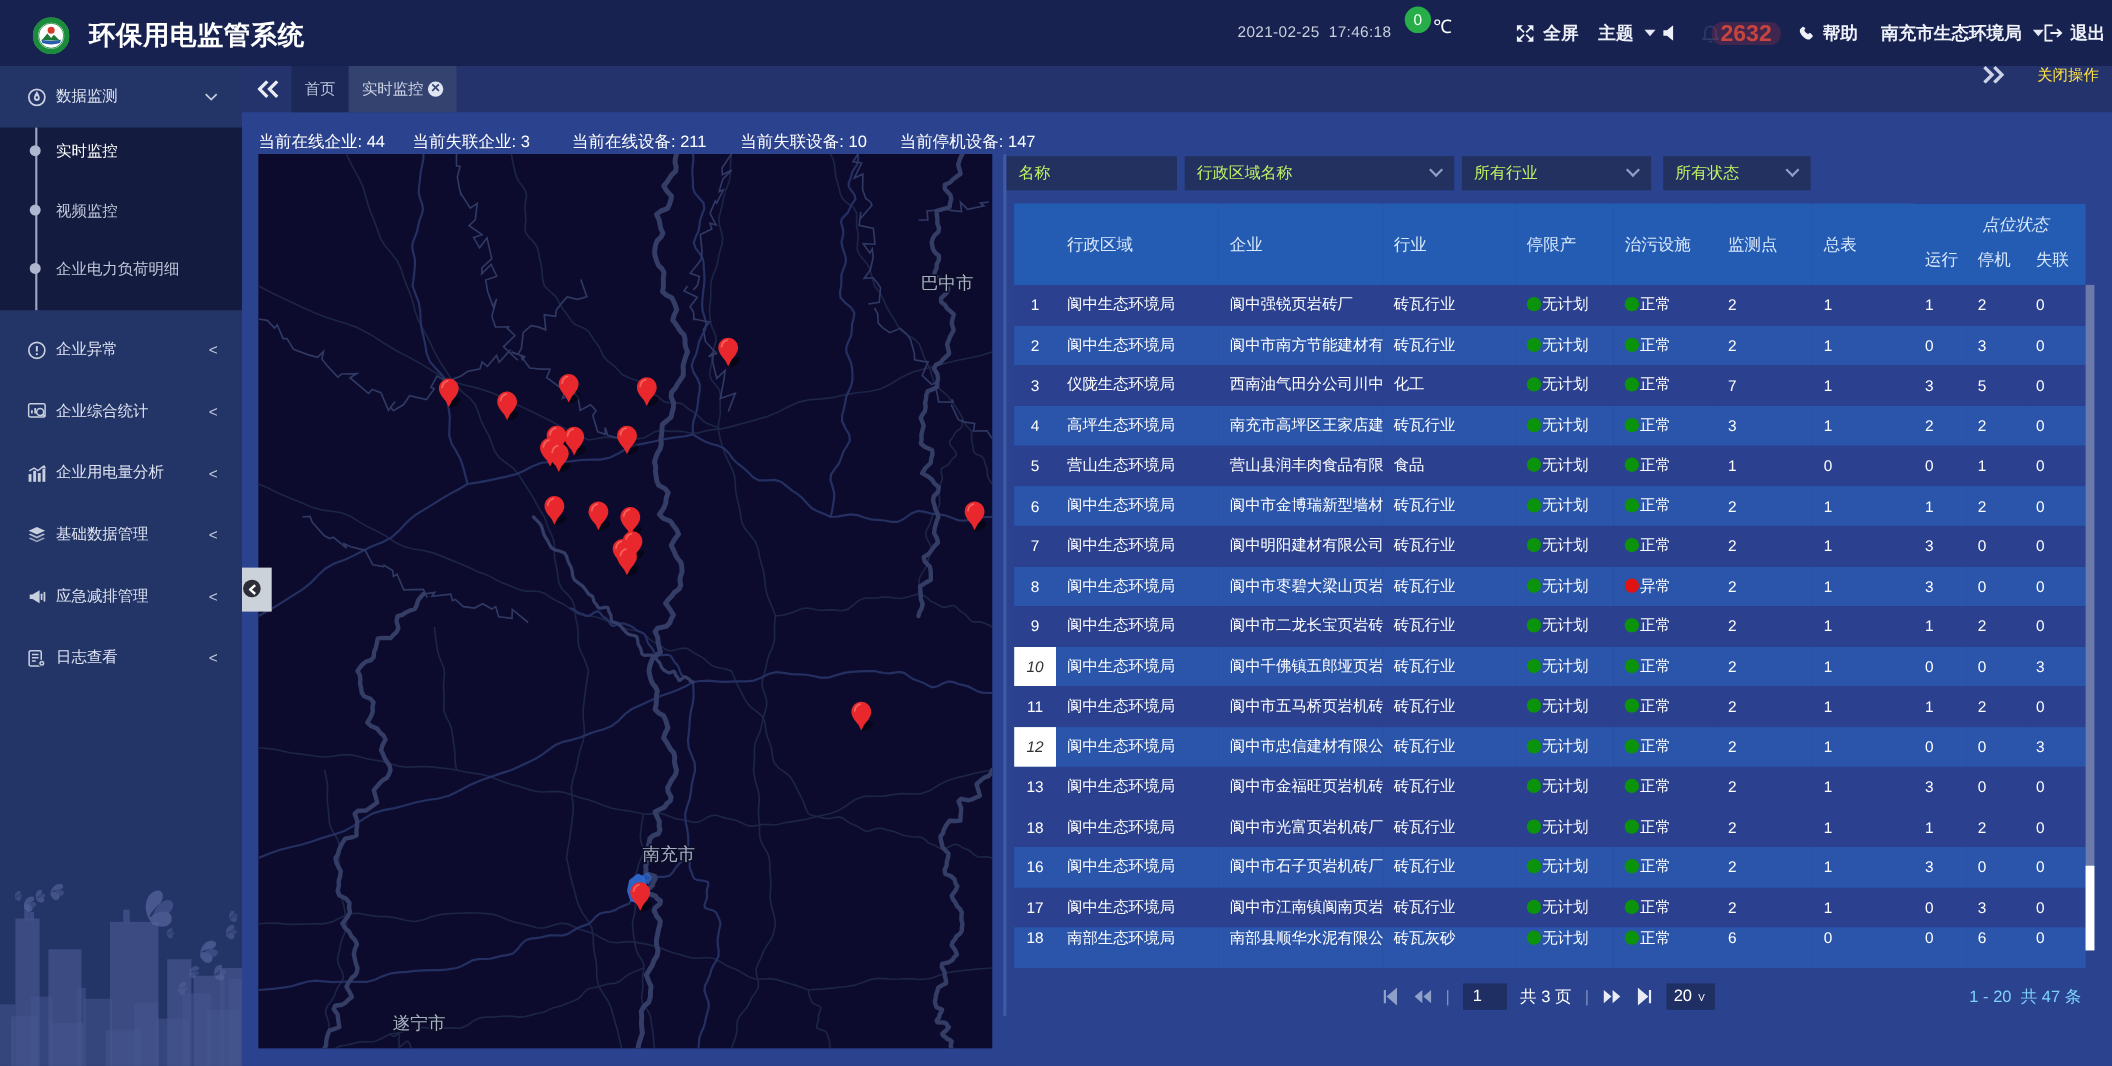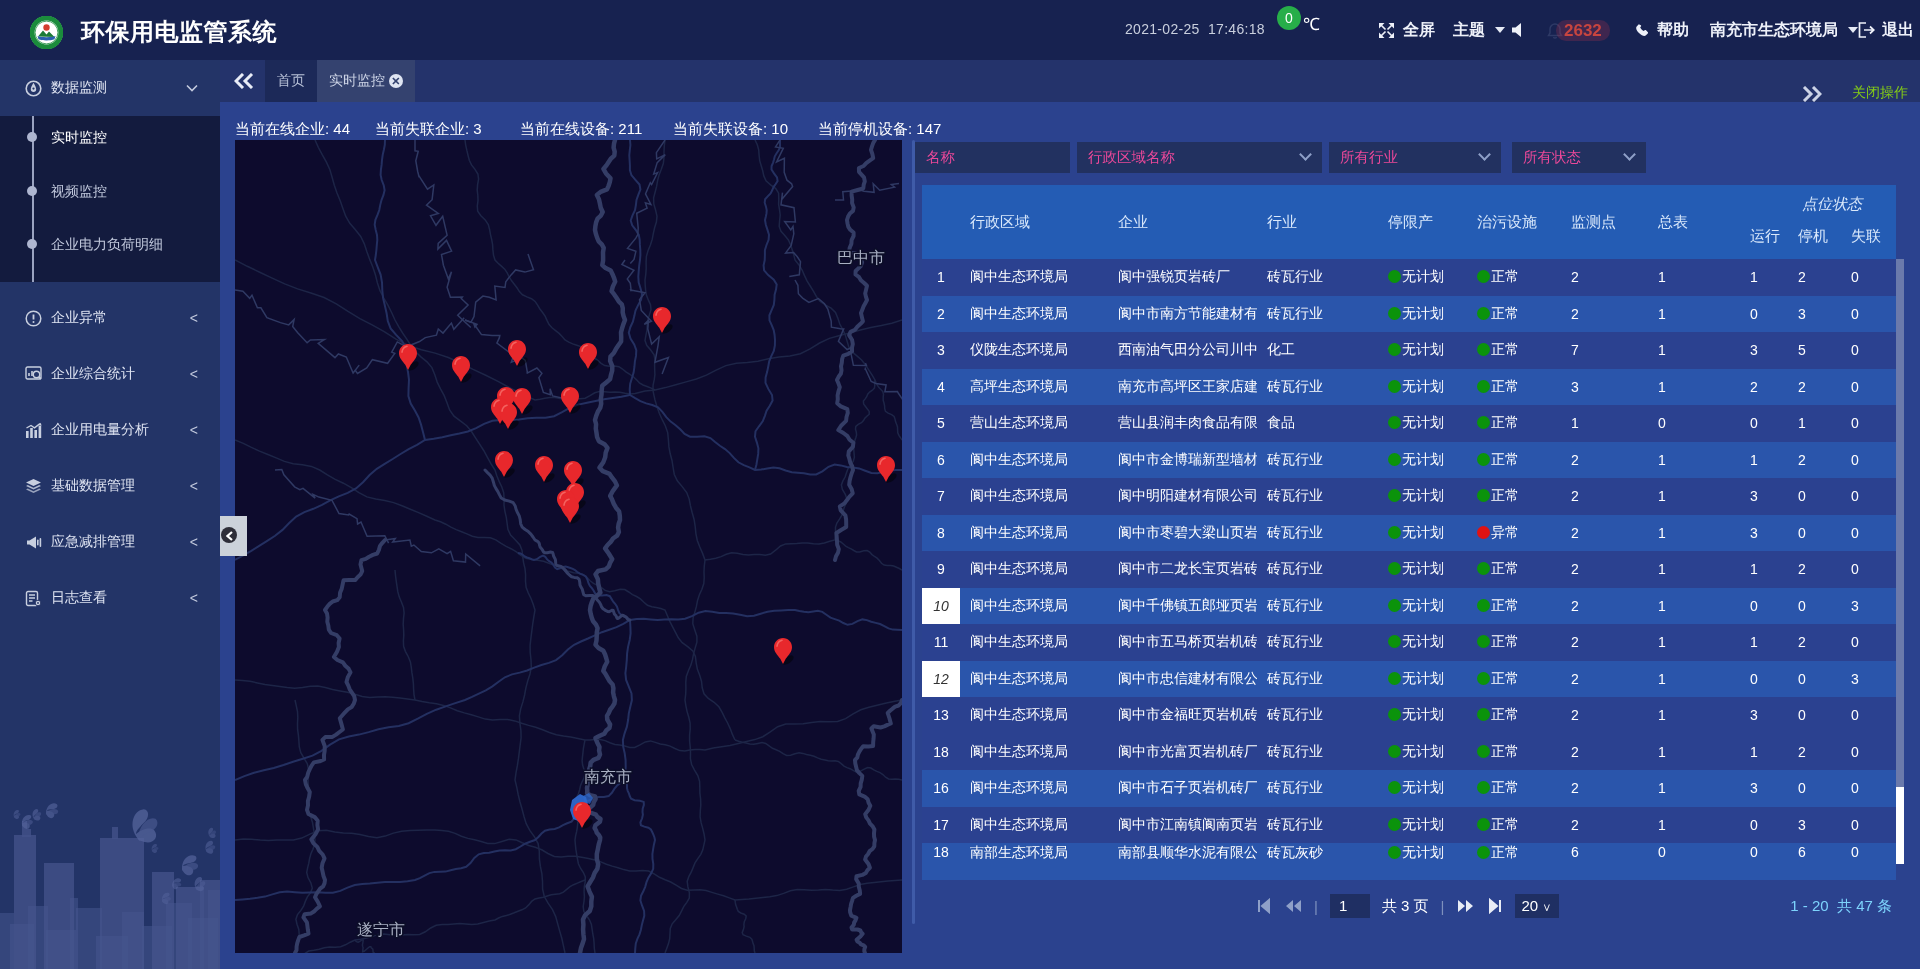--- a/index.html
+++ b/index.html
@@ -7,50 +7,50 @@
 html,body{width:1920px;height:969px;overflow:hidden;font-family:"Liberation Sans",sans-serif;background:#2b428e}
 
 #hdr{position:absolute;left:0;top:0;width:1920px;height:60px;background:#172250;color:#fff;z-index:30}
 #hdr .title{position:absolute;left:81px;top:16px;font-size:24px;font-weight:bold;letter-spacing:.5px}
 #logo{position:absolute;left:30px;top:16px;width:33px;height:33px}
 #hdr .date{position:absolute;left:1125px;top:21px;font-size:14px;color:#c9cfdd;letter-spacing:.3px}
 #tempbadge{position:absolute;left:1277px;top:6px;width:24px;height:24px;border-radius:50%;background:#27ae49;color:#fff;font-size:14px;text-align:center;line-height:24px}
 #hdr .celsius{position:absolute;left:1303px;top:12px;font-size:17px}
 .hitem{position:absolute;top:0;height:60px;display:flex;align-items:center;gap:7px;font-size:16px;color:#eef1f9;font-weight:bold}
 .caret{display:inline-block;width:0;height:0;border-left:5px solid transparent;border-right:5px solid transparent;border-top:6px solid #e5eaf5;margin-left:3px}
-#badge2632{position:absolute;left:1556px;top:20px;background:rgba(185,50,75,.25);color:#c8453f;font-size:17px;font-weight:bold;border-radius:10px;padding:0 8px;line-height:21px}
+#badge2632{position:absolute;left:1556px;top:20px;background:rgba(185,50,75,.25);color:#c8453f;font-size:21px;font-weight:bold;border-radius:10px;padding:0 8px;line-height:21px}
 
 #side{position:absolute;left:0;top:60px;width:220px;height:909px;background:#233467;z-index:20}
 .m1{position:relative;height:56px;display:flex;align-items:center;color:#dfe4f2;font-size:14px}
 .m1 .ic{position:absolute;left:25px;width:17px;height:17px}
 .m1 .tx{position:absolute;left:51px}
 .m1 .ar{position:absolute;right:22px;color:#c3cade;font-size:14px;display:flex;align-items:center}
 #submenu{background:#131b3e;height:166px;position:relative}
 #submenu .vline{position:absolute;left:32px;top:0;width:2px;height:166px;background:#9aa3c0}
 .m2{position:absolute;left:51px;color:#c2c9dd;font-size:14px;line-height:20px}
 .m2.on{color:#fff}
 .dot{position:absolute;left:27px;width:10px;height:10px;border-radius:50%;background:#aeb6d0}
 #skyline{position:absolute;left:0;bottom:0;width:220px;height:230px}
 
 #tabbar{position:absolute;left:220px;top:60px;width:1700px;height:42px;background:#24336b;z-index:25}
 .tab{position:absolute;top:0;height:42px;display:flex;align-items:center;font-size:14px;padding:0 12px;color:#b9c2d8}
 #tab1{left:45px;background:#1c2958}
 #tab2{left:97px;background:#34426f;color:#cdd4e6}
 #tabbar .dbl{position:absolute;left:14px;top:13px}
-#closeops{position:absolute;right:12px;top:0;height:42px;display:flex;align-items:flex-end;gap:30px;color:#84cc16;font-size:14px}
+#closeops{position:absolute;right:12px;top:0;height:42px;display:flex;align-items:flex-start;gap:30px;color:#fde047;font-size:14px}
 
 #content{position:absolute;left:220px;top:102px;width:1700px;height:867px;background:#2b428e}
 #stats{position:absolute;left:15px;top:18px;color:#fff;font-size:15px}
 #stats span{position:absolute;top:0;white-space:nowrap}
 #map{position:absolute;left:15px;top:38px;width:667px;height:813px;background:#0d0b2d}
 #toggle{position:absolute;left:0px;top:414px;width:27px;height:40px;background:#ccd2da;z-index:5}
 #toggle .c{position:absolute;left:1px;top:11px;width:16px;height:16px;border-radius:50%;background:#2e2e38;text-align:center}
 
 #panel{position:absolute;left:692px;top:0;width:993px;height:867px;overflow:hidden}
-.fbox{position:absolute;top:40px;height:31px;background:#223160;color:#ec4899;font-size:14.5px;display:flex;align-items:center;padding-left:11px}
+.fbox{position:absolute;top:40px;height:31px;background:#223160;color:#bef264;font-size:14.5px;display:flex;align-items:center;padding-left:11px}
 .fbox .chev{position:absolute;right:12px;top:8px;width:9px;height:9px;border-right:2px solid #8fa0c8;border-bottom:2px solid #8fa0c8;transform:rotate(45deg)}
 table{border-collapse:collapse;table-layout:fixed;position:absolute;left:10px;top:83px;width:974px;font-size:14px;color:#fff}
 thead th{background:#245cb4;font-weight:normal;color:#d9e8fb;text-align:left;padding:0 0 0 10px;height:37px;font-size:15px}
 tbody td{height:36.5px;padding:0 0 0 10px;overflow:hidden;white-space:nowrap}
 tbody tr.ra{background:#2b4190}
 tbody tr.rb{background:#2a55ab}
 tbody tr.last td{vertical-align:top;padding-top:1px;line-height:16px}
 td.num,th.num{text-align:center;padding:0}
 td.gray{background:#ffffff;color:#333;font-style:italic;}
 .gdot,.rdot{display:inline-block;width:13px;height:13px;border-radius:50%;vertical-align:-2px;margin-right:1px}

